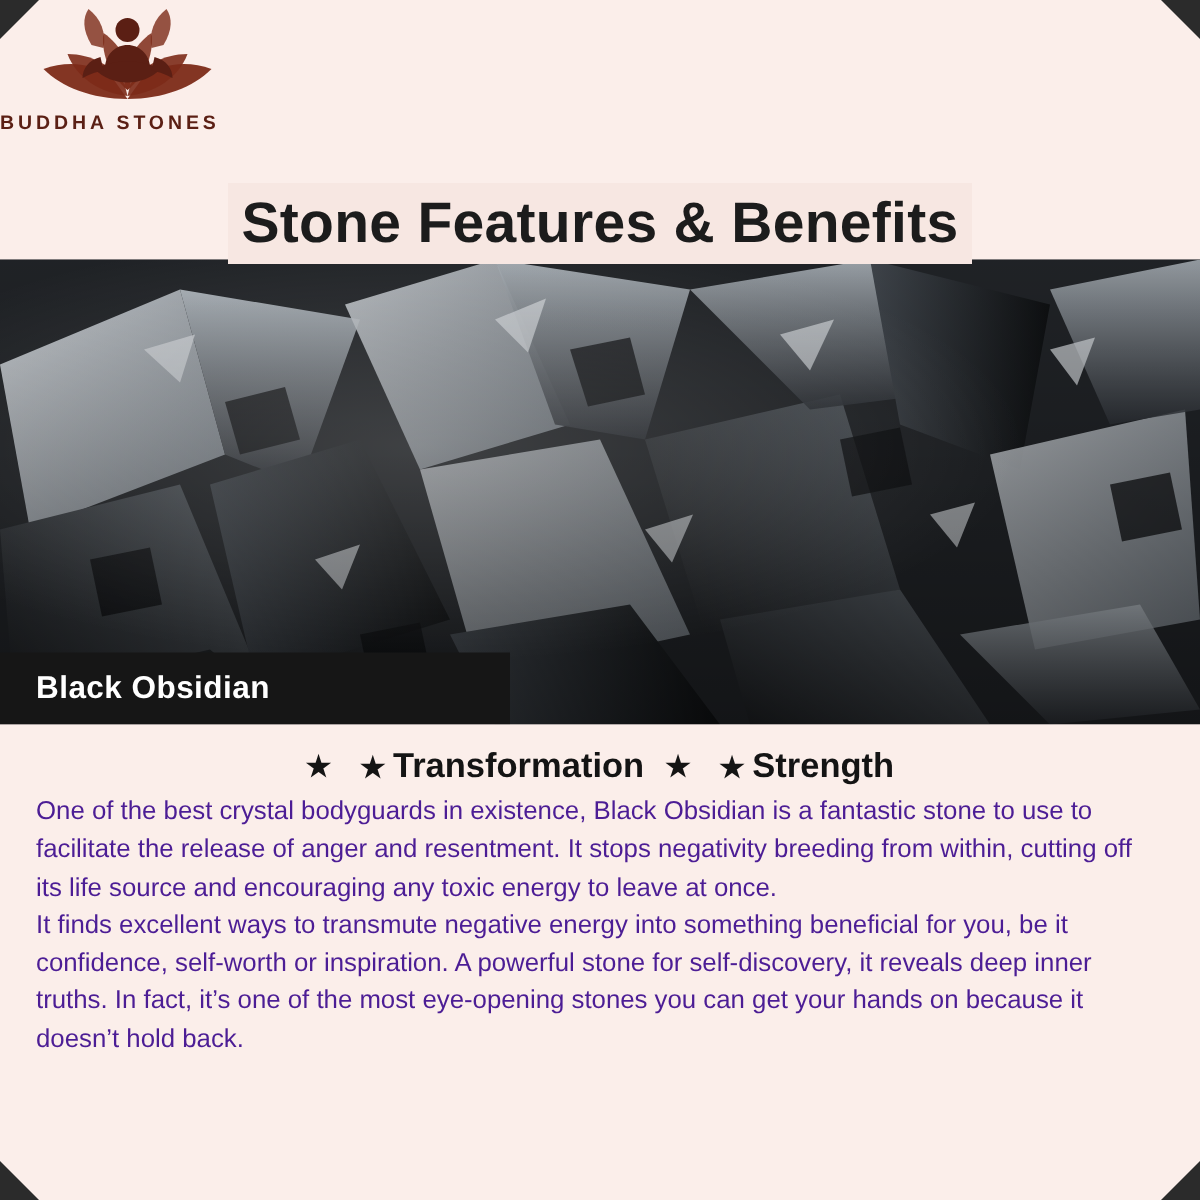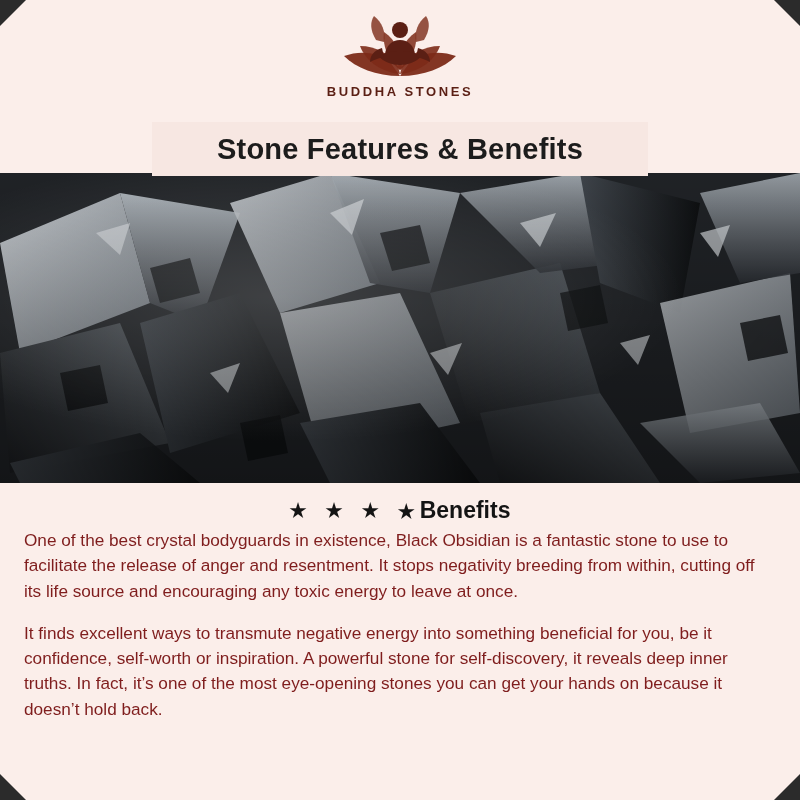--- a/index.html
+++ b/index.html
@@ -46,23 +46,22 @@
     border-left: 26px solid transparent;
   }
 
   
   .header {
     position: relative;
     height: 122px;
     background: #fbeeea;
     display: flex;
     flex-direction: column;
-    align-items: center;
+    align-items: flex-start;
     justify-content: flex-start;
-    padding-top: 10px;
     box-sizing: border-box;
     z-index: 3;
   }
   .logo-wrap {
     width: 170px;
     height: 78px;
     display: flex;
     align-items: center;
     justify-content: center;
   }
@@ -81,21 +80,21 @@
     left: 152px;
     width: 496px;
     height: 54px;
     background: #f7e7e2;
     display: flex;
     align-items: center;
     justify-content: center;
     z-index: 5;
   }
   .title-band .title {
-    font-size: 29px;
+    font-size: 38px;
     font-weight: bold;
     color: #1c1c1c;
     letter-spacing: 0.2px;
     white-space: nowrap;
   }
 
   
   .hero {
     position: absolute;
     top: 173px;
@@ -166,25 +165,25 @@
   .kw .star {
     font-size: 19px;
     margin-right: 5px;
     color: #141414;
   }
   .kw + .kw { margin-left: 10px; }
 
   .para {
     font-size: 17.2px;
     line-height: 1.47;
-    color: #7f1d1d;
+    color: #4c1d95;
     margin: 0 0 0 0;
     text-align: left;
   }
-  .para.second { margin-top: 17px; }
+  .para.second { margin-top: 0; }
 </style>
 </head>
 <body>
 
 <div class="page">
 
   <div class="corner tl"></div>
   <div class="corner tr"></div>
   <div class="corner bl"></div>
   <div class="corner br"></div>
@@ -274,36 +273,40 @@
           <polygon points="150,95 190,85 200,120 160,130"></polygon>
           <polygon points="380,60 420,52 430,90 392,98"></polygon>
           <polygon points="560,120 600,112 608,150 568,158"></polygon>
           <polygon points="240,250 280,242 288,280 248,288"></polygon>
           <polygon points="60,200 100,192 108,230 68,238"></polygon>
           <polygon points="740,150 780,142 788,180 748,188"></polygon>
         </g>
       </svg>
     </div>
     <div class="hero-vignette"></div>
+    <div class="label-band">
+      <span class="stone-name">Black Obsidian</span>
+    </div>
   </div>
 
   <div class="body-sec">
     <div class="keywords">
       <span class="kw">
         <span class="star">★</span>
       </span>
       <span class="kw">
         <span class="star">★</span>
+        <span>Transformation</span>
       </span>
       <span class="kw">
         <span class="star">★</span>
       </span>
       <span class="kw">
         <span class="star">★</span>
-        <span>Benefits</span>
+        <span>Strength</span>
       </span>
     </div>
 
     <p class="para">One of the best crystal bodyguards in existence, Black Obsidian is a fantastic stone to use to facilitate the release of anger and resentment. It stops negativity breeding from within, cutting off its life source and encouraging any toxic energy to leave at once.</p>
     <p class="para second">It finds excellent ways to transmute negative energy into something beneficial for you, be it confidence, self-worth or inspiration. A powerful stone for self-discovery, it reveals deep inner truths. In fact, it’s one of the most eye-opening stones you can get your hands on because it doesn’t hold back.</p>
   </div>
 
 </div>
 
 </body></html>

